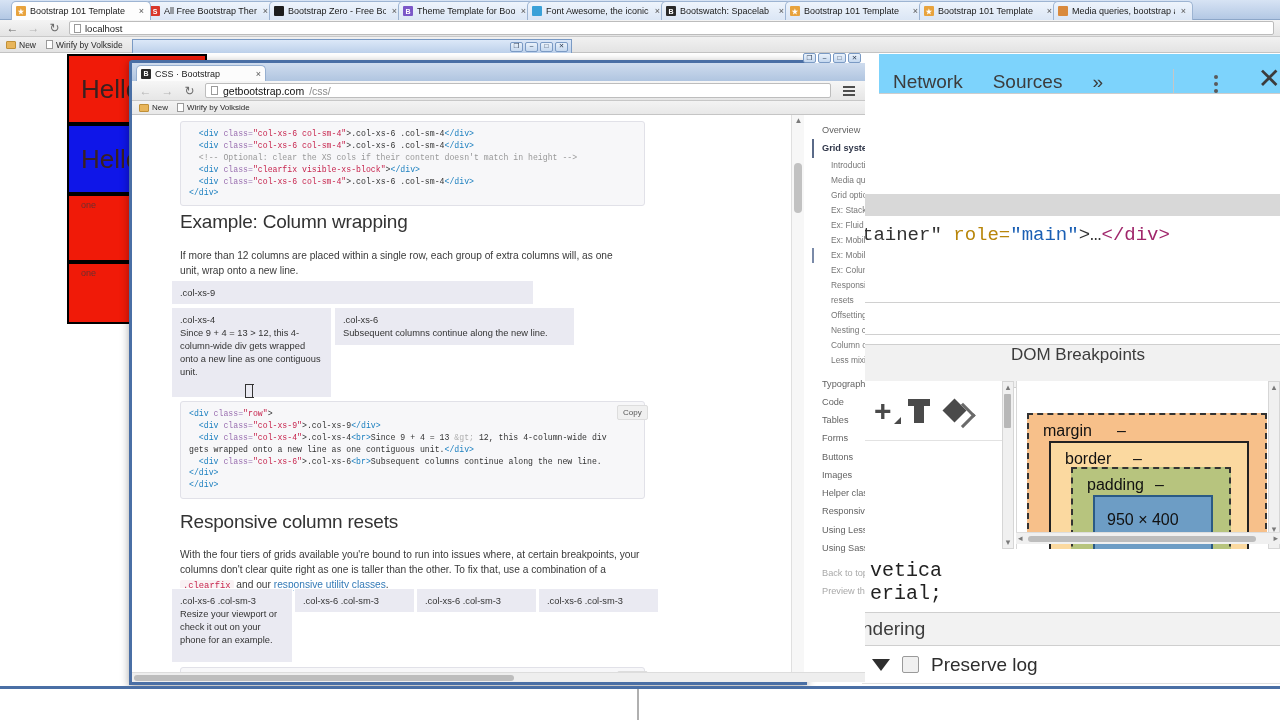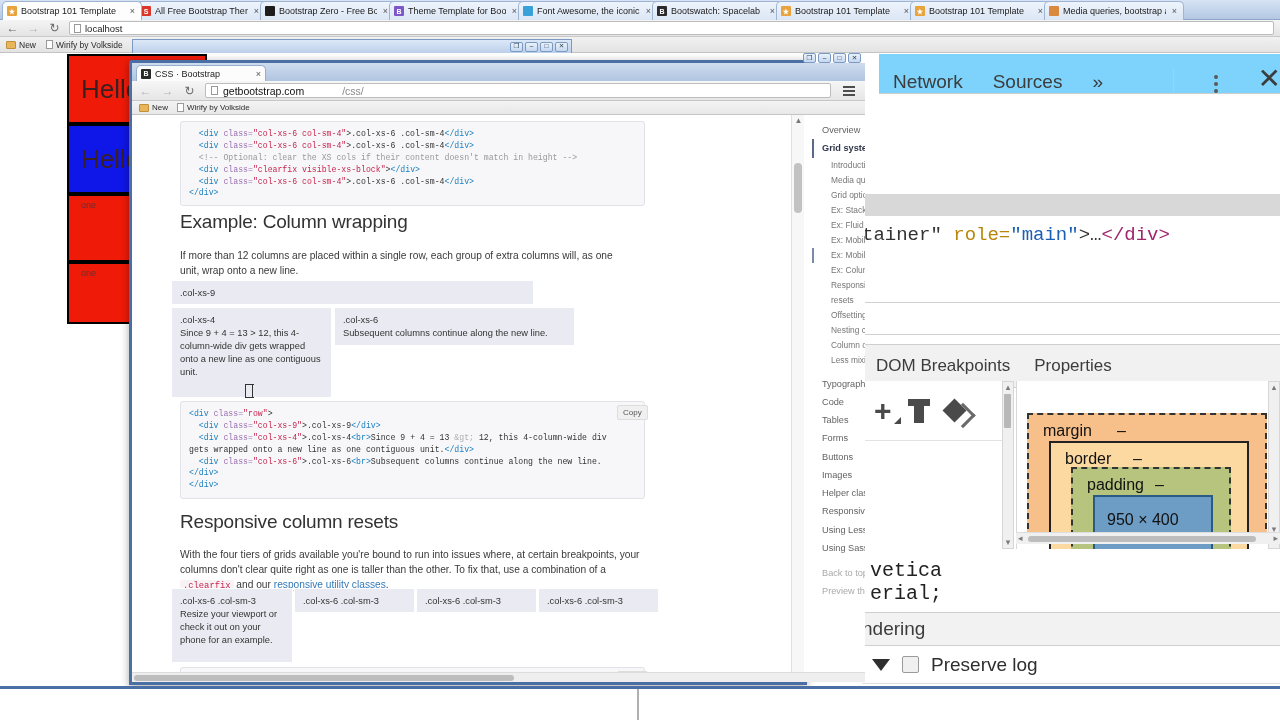--- a/index.html
+++ b/index.html
@@ -18,21 +18,21 @@
     background:linear-gradient(#d7e3f4,#b3c8e4);
     border-bottom:1px solid #8ca6c8;
   }
   .tab {
     position:absolute; top:1px; height:19px;
     background:linear-gradient(#eef4fc,#dbe6f5);
     border:1px solid #9db4d2; border-bottom:none;
     border-radius:5px 5px 0 0;
     display:flex; align-items:center; gap:4px;
     padding:0 4px 0 4px; overflow:hidden;
-    font-size:9px; color:#1a1a1a; white-space:nowrap;
+    font-size:9px; color:#1a1a1a; white-space:nowrap;margin-left:9px;
   }
   .tab.active { background:#fdfdfd; border-color:#9db4d2; z-index:5; }
   .tab .fav { width:10px; height:10px; flex:0 0 10px; border-radius:1px;
               font-size:7px; color:#fff; display:flex; align-items:center;
               justify-content:center; font-weight:bold; line-height:1;}
   .tab .tlabel { flex:1 1 auto; overflow:hidden; text-overflow:clip; }
   .tab .tclose { flex:0 0 9px; font-size:9px; color:#555; text-align:center; }
 
   .omnibar {
     position:absolute; left:0; top:20px; width:1280px; height:17px;
@@ -99,22 +99,22 @@
   .dt-domline .attr { color:#b8860b; }
   .dt-domline .val  { color:#1a5fb4; }
   .dt-domline .tag  { color:#a0266b; }
   .dt-domline .pl   { color:#333; }
 
   .dt-sep { position:absolute; left:0; width:418px; height:1px; background:#d0d0d0; }
 
   .dt-subtabs {
     position:absolute; left:0; top:290px; width:418px; height:44px;
     background:#f1f1f1; border-top:1px solid #cfcfcf; border-bottom:1px solid #cfcfcf;
-    display:flex; align-items:center; gap:24px; padding-left:14px;
-    font-size:17px; color:#3c3c3c;
+    display:flex; align-items:center; gap:37px; padding-left:14px;
+    font-size:17px; color:#3c3c3c;flex-direction:column;
   }
   .dt-iconrow { position:absolute; left:0; top:327px; width:152px; height:60px;
                 background:#fff; display:flex; align-items:center; gap:22px; padding-left:12px;
                 border-bottom:1px solid #e2e2e2; }
   .ico-plus { font-size:30px; color:#4a4a4a; font-weight:bold; line-height:1; position:relative; }
   .ico-plus:after { content:""; position:absolute; right:-9px; bottom:2px;
                     border-left:7px solid transparent; border-bottom:7px solid #4a4a4a; }
   .ico-pin { width:10px; height:24px; background:#4a4a4a; position:relative; }
   .ico-pin:before { content:""; position:absolute; left:-6px; top:0; width:22px; height:7px; background:#4a4a4a; }
   .ico-diamond { width:17px; height:17px; background:#4a4a4a; transform:rotate(45deg); position:relative; }
@@ -168,21 +168,21 @@
                  font-size:7px; font-weight:bold; display:flex; align-items:center;
                  justify-content:center; border-radius:1px; }
   .iw-wincontrols { position:absolute; right:4px; top:-10px; display:flex; gap:2px; }
 
   .iw-omnibar { position:absolute; left:0; top:18px; width:733px; height:20px;
                 background:linear-gradient(#f6f6f6,#e6e6e6); border-bottom:1px solid #c7c7c7;
                 display:flex; align-items:center; gap:9px; padding:0 7px; }
   .iw-url { flex:1 1 auto; height:15px; background:#fff; border:1px solid #bdbdbd;
             border-radius:2px; display:flex; align-items:center; gap:5px; padding:0 5px;
             font-size:10.5px; color:#101010; }
-  .iw-url .grey { color:#8a8a8a;margin-left:33px; }
+  .iw-url .grey { color:#8a8a8a; }
   .iw-menu { display:flex; flex-direction:column; gap:2px; padding:0 3px; }
   .iw-menu i { display:block; width:12px; height:2px; background:#4d4d4d; }
 
   .iw-bookmarks { position:absolute; left:0; top:38px; width:733px; height:14px;
                   background:linear-gradient(#f3f3f3,#e8e8e8); border-bottom:1px solid #c5c5c5;
                   display:flex; align-items:center; gap:9px; padding:0 7px;
                   font-size:8px; color:#2b2b2b; }
 
   .iw-viewport { position:absolute; left:0; top:52px; width:733px; height:567px;
                  background:#fff; overflow:hidden; }

